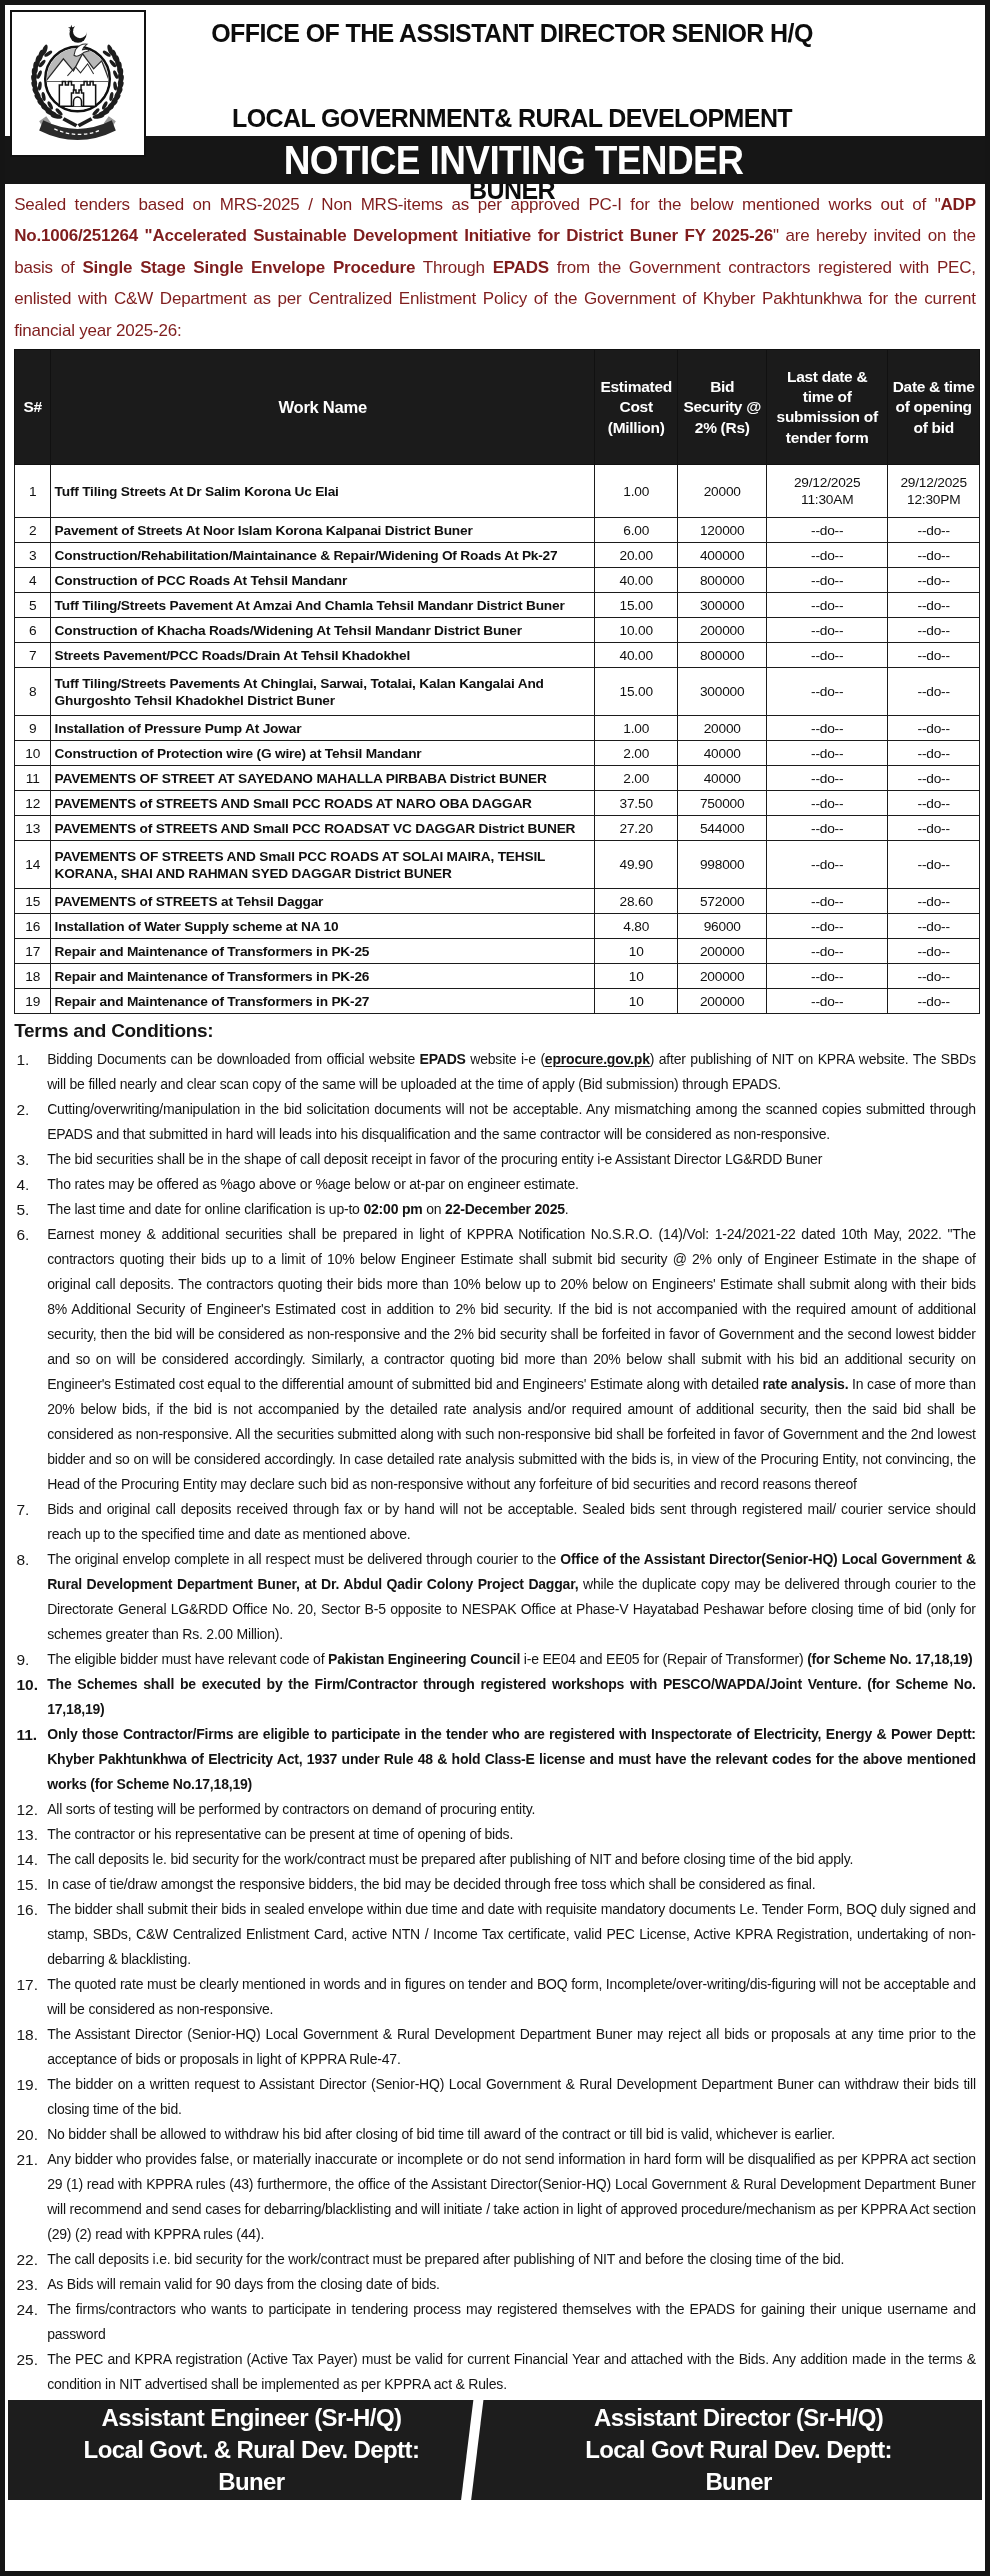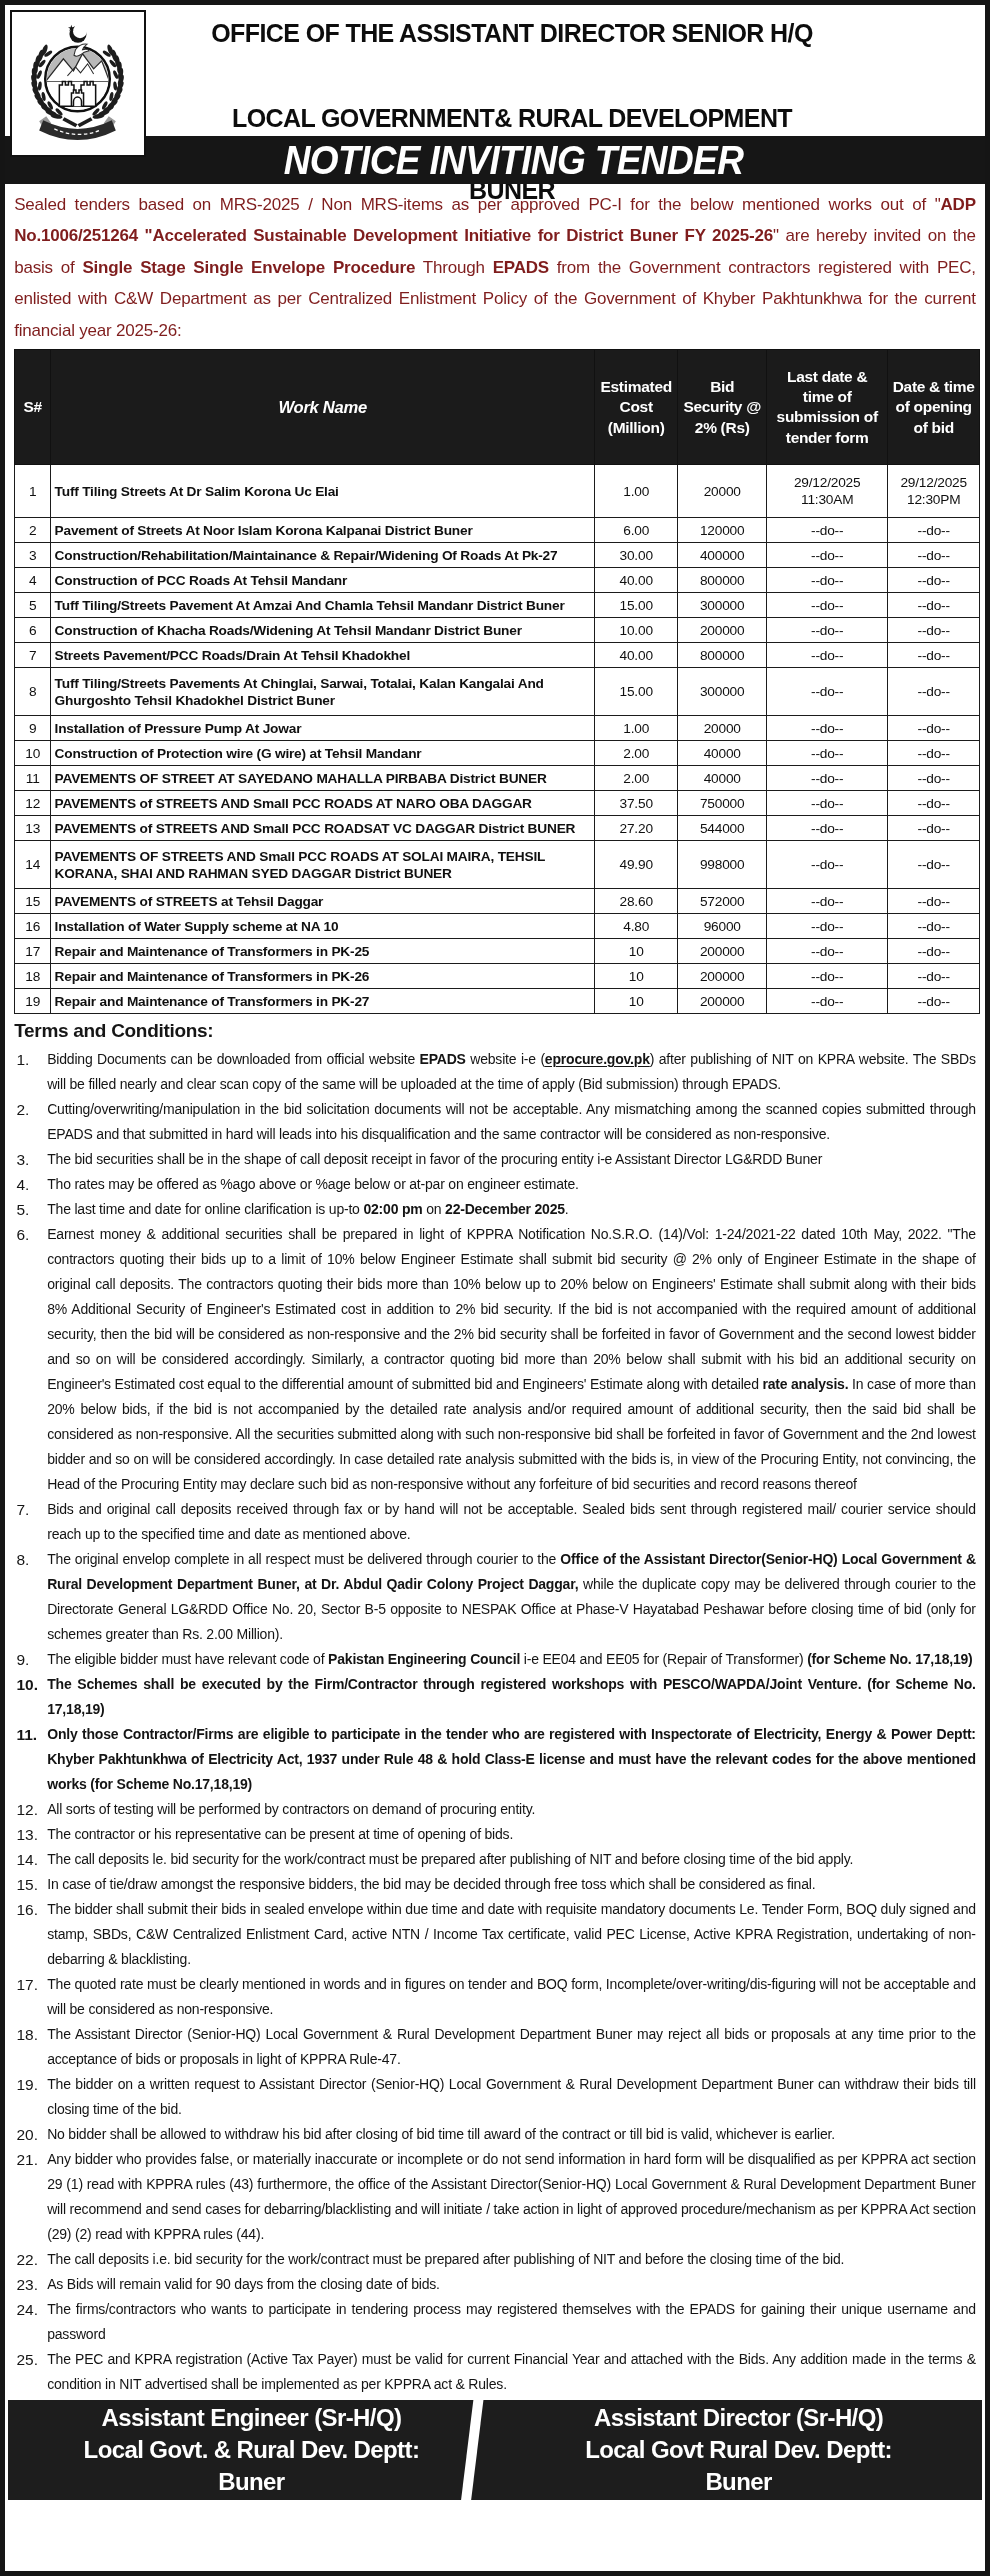--- a/index.html
+++ b/index.html
@@ -14,41 +14,41 @@
   .logo-box{
     position:absolute;left:4.6px;top:4.6px;width:136px;height:147px;
     background:#fff;border:2.3px solid #111;z-index:5;
     display:flex;align-items:center;justify-content:center;box-sizing:border-box;
   }
   .titles{margin-left:143px;margin-right:109px;text-align:center;padding-top:10.3px;}
   .title-line{font-weight:bold;letter-spacing:-0.6px;line-height:1.45;font-size:25px;color:#0d0d0d;}
   .title-line.small{font-size:25px;margin-top:48px;}
   .banner{
     position:relative;height:48px;background:#161616;color:#fff;
-    display:flex;align-items:center;font-style:italic;
+    display:flex;align-items:center;
   }
   .banner-text{
     flex:1;text-align:center;margin-left:146px;margin-right:109px;
     font-weight:bold;font-size:37px;letter-spacing:-0.6px;line-height:1;
     transform:scaleY(1.08);
   }
   
   .intro{
     margin:4.6px 9.2px 3.4px 9.2px;font-size:17px;line-height:31.5px;text-align:justify;
     letter-spacing:-0.2px;color:#7f1d1d;
   }
   
   table.tender{
     width:965px;margin:1.1px 9.2px 5.7px 9.2px;border-collapse:collapse;table-layout:fixed;
   }
   table.tender th{
     background:#1b1b1b;color:#fff;font-weight:bold;font-size:15.5px;line-height:1.3;
     border:1.7px solid #111;padding:5.7px 3.4px;letter-spacing:-0.3px;
   }
-  table.tender th.th-workname{font-size:16.6px;font-style:italic;}
+  table.tender th.th-workname{font-size:16.6px;}
   table.tender thead tr{height:115px;}
   table.tender td{
     border:1.7px solid #1b1b1b;font-size:13.7px;line-height:1.25;padding:2.3px 3.4px;
     color:#101010;letter-spacing:-0.2px;vertical-align:middle;
   }
   td.c-s{text-align:center;font-size:14.3px;}
   td.c-work{text-align:left;padding-left:6.9px;font-weight:bold;}
   td.c-num,td.c-do{text-align:center;}
   tr.single{height:25px;}
   tr.tall{height:53px;}
@@ -208,21 +208,21 @@
           <td class="c-s">2</td>
           <td class="c-work">Pavement of Streets At Noor Islam Korona Kalpanai District Buner</td>
           <td class="c-num">6.00</td>
           <td class="c-num">120000</td>
           <td class="c-do">--do--</td>
           <td class="c-do">--do--</td>
         </tr>
         <tr class="single">
           <td class="c-s">3</td>
           <td class="c-work">Construction/Rehabilitation/Maintainance &amp; Repair/Widening Of Roads At Pk-27</td>
-          <td class="c-num">30.00</td>
+          <td class="c-num">20.00</td>
           <td class="c-num">400000</td>
           <td class="c-do">--do--</td>
           <td class="c-do">--do--</td>
         </tr>
         <tr class="single">
           <td class="c-s">4</td>
           <td class="c-work">Construction of PCC Roads At Tehsil Mandanr</td>
           <td class="c-num">40.00</td>
           <td class="c-num">800000</td>
           <td class="c-do">--do--</td>

